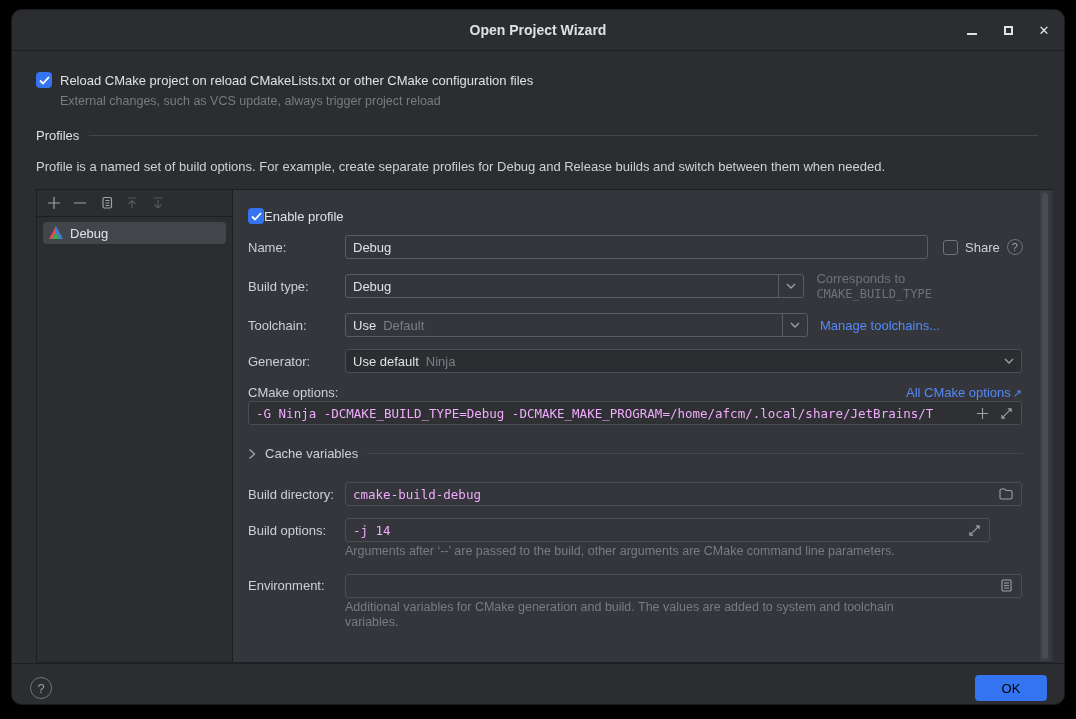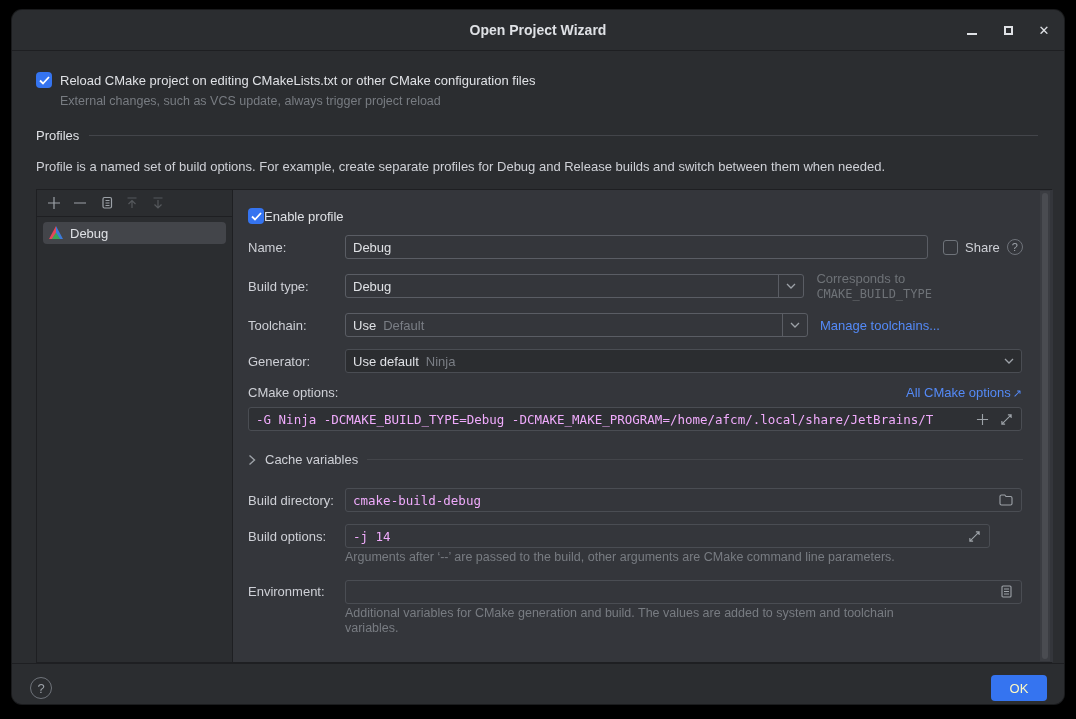--- a/index.html
+++ b/index.html
@@ -67,21 +67,21 @@
                  display:flex; align-items:center; justify-content:center;
                  border-left:1px solid #5a5d64; color:#9da2a8; }
   .combo .chev.noline { border-left:none; }
   .gray-val { color:#7a7e85; margin-left:7px; }
   .hint-inline { margin-left:12px; color:#6e7277; font-size:13px; }
   .hint-inline .mono { font-size:12px; }
   .link { color:#548af7; font-size:13px; text-decoration:none; background:none; border:none; }
 
   .generator-combo { width:677px; background:#2b2d30; border-color:#4a4d53; }
 
-  .cmake-label-row { display:flex; align-items:flex-start; margin-bottom:7px; font-size:13px; }
+  .cmake-label-row { display:flex; align-items:flex-start; margin-bottom:1px; font-size:13px; }
   .cmake-label-row .flex { flex:1; }
   .ext-arrow { font-size:11px; margin-left:2px; color:#548af7; }
   .wide-field { width:774px; border-color:#4a4d53; background:#2e3034; }
   .field-value-gray { color:#f0abfc; font-size:12.5px; white-space:nowrap; overflow:hidden; flex:1; }
   .field-icons { display:flex; align-items:center; gap:8px; margin-left:6px; color:#9da2a8; }
   .icon-btn { background:none; border:none; color:#9da2a8; width:16px; height:16px;
               display:flex; align-items:center; justify-content:center; font-size:15px; }
 
   .cache-row { display:flex; align-items:center; gap:9px; margin:21px 0 0 0;
                font-size:13px; color:#ced0d6; }
@@ -103,21 +103,21 @@
   .scrollbar-thumb { position:absolute; left:2px; right:2px; top:2px; bottom:2px;
                      background:#4a4c51; border-radius:3px; }
 
   
   .footer { flex:0 0 49px; border-top:1px solid #1e1f22; display:flex; align-items:center;
             padding:0 17px 0 18px; background:#2b2d30; }
   .footer .spacer { flex:1; }
   .help-btn { width:22px; height:22px; border-radius:50%; border:1px solid #6f737a;
               color:#9da2a8; background:none; font-size:13px; display:flex;
               align-items:center; justify-content:center; }
-  .ok-btn { width:56px; height:26px; background:#3574f0; color:#fef9c3; border:none;
+  .ok-btn { width:72px; height:26px; background:#3574f0; color:#000000; border:none;
             border-radius:4px; font-size:13px; }
   svg { display:block; }
 </style>
 </head>
 <body>
 
 <div class="dialog">
 
   <div class="titlebar">
     <div class="window-title">Open Project Wizard</div>
@@ -135,21 +135,21 @@
   </div>
 
   <div class="content">
 
     <div class="reload-row">
       <span class="cb">
         <svg width="11" height="9" viewBox="0 0 11 9">
             <polyline points="1,4.5 4,7.5 10,1" fill="none" stroke="#fff" stroke-width="1.8"></polyline>
           </svg>
       </span>
-      <span>Reload CMake project on editing CMakeLists.txt or other CMake configuration files</span>
+      <span>Reload CMake project on reload CMakeLists.txt or other CMake configuration files</span>
     </div>
     <div class="reload-hint">External changes, such as VCS update, always trigger project reload</div>
 
     <div class="section-row">
       <span>Profiles</span>
       <span class="rule"></span>
     </div>
 
     <div class="description">Profile is a named set of build options. For example, create separate profiles for Debug and Release builds and switch between them when needed.</div>
 

